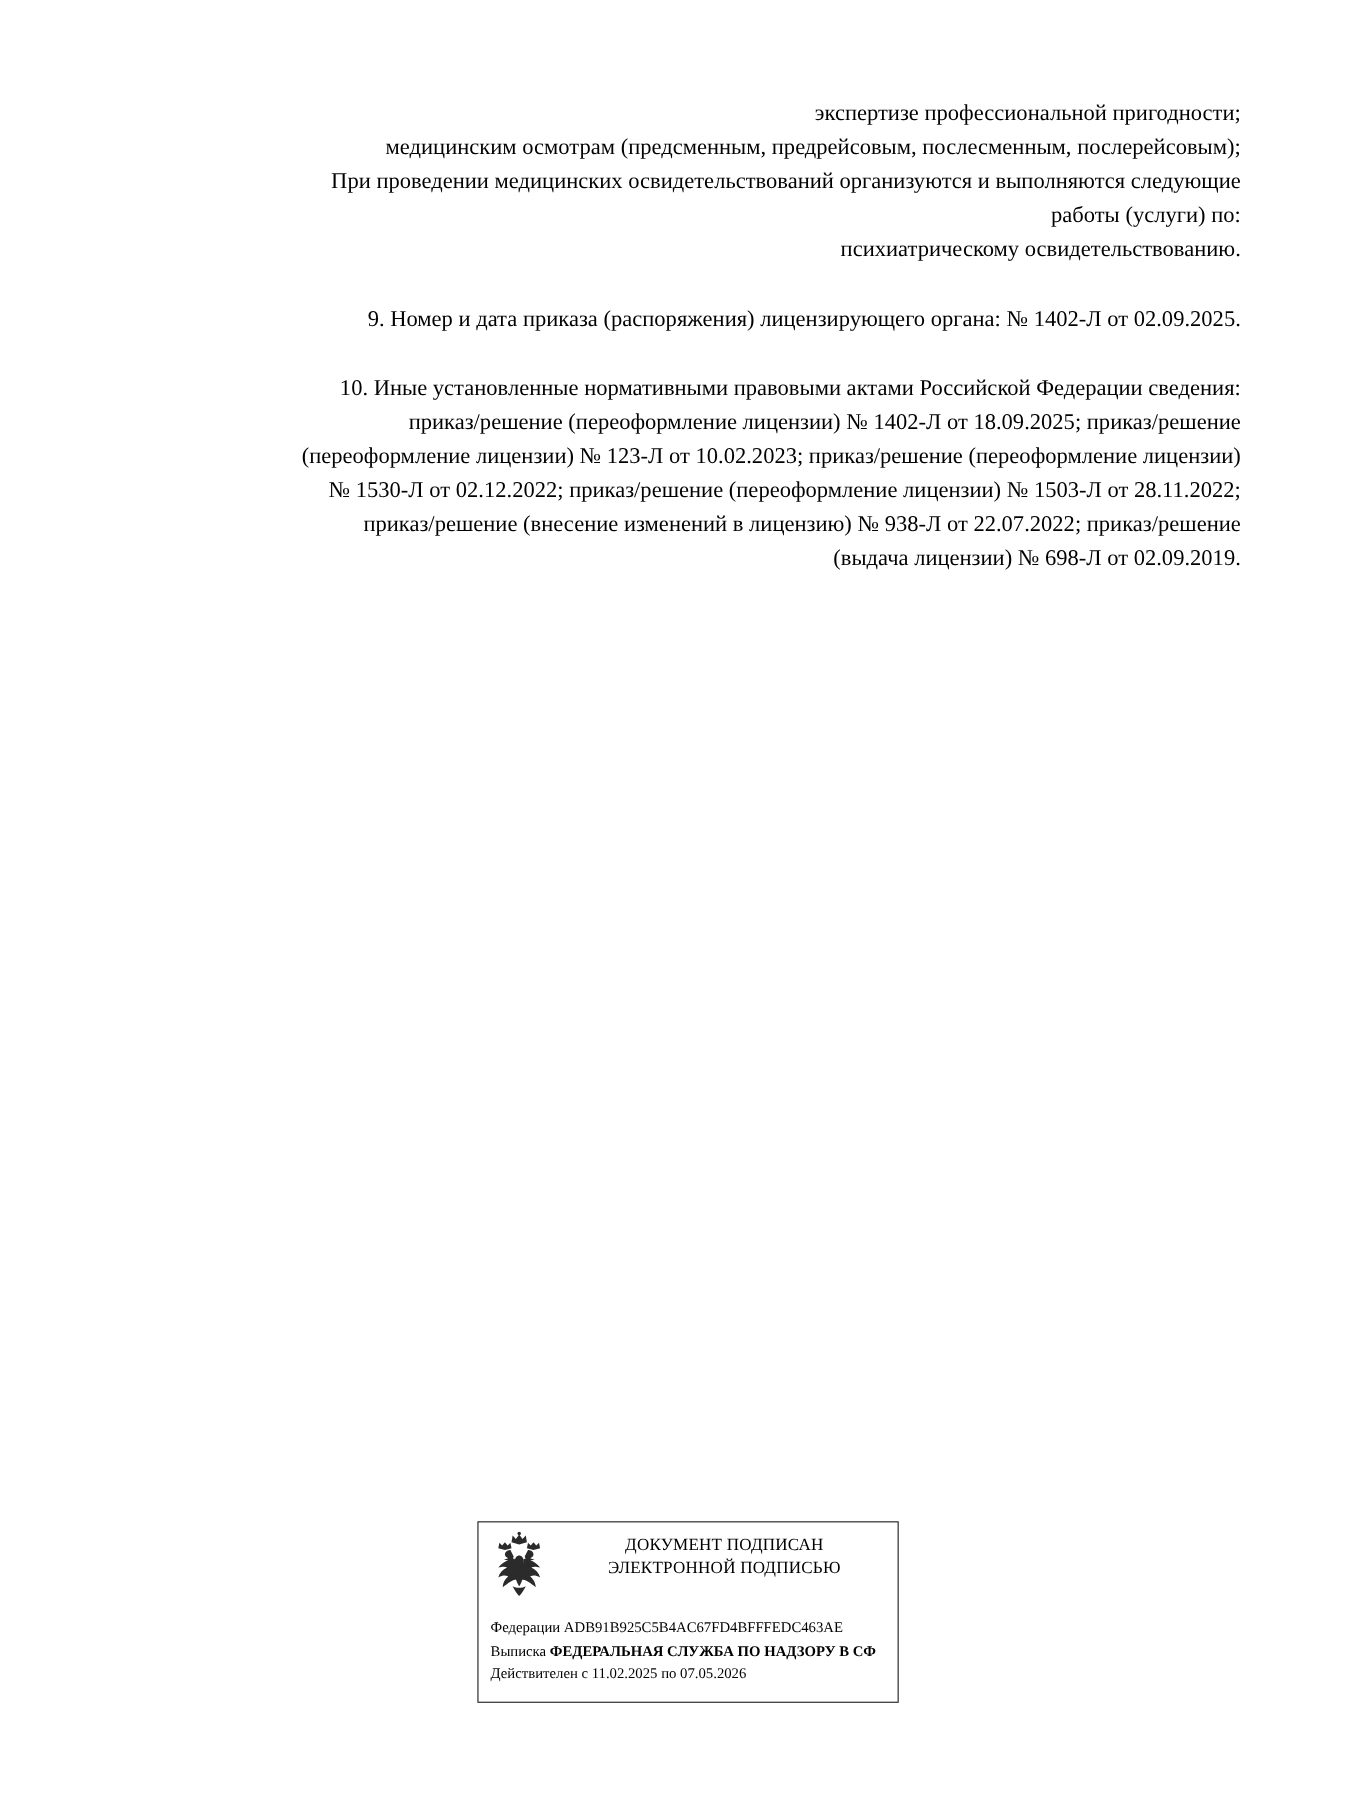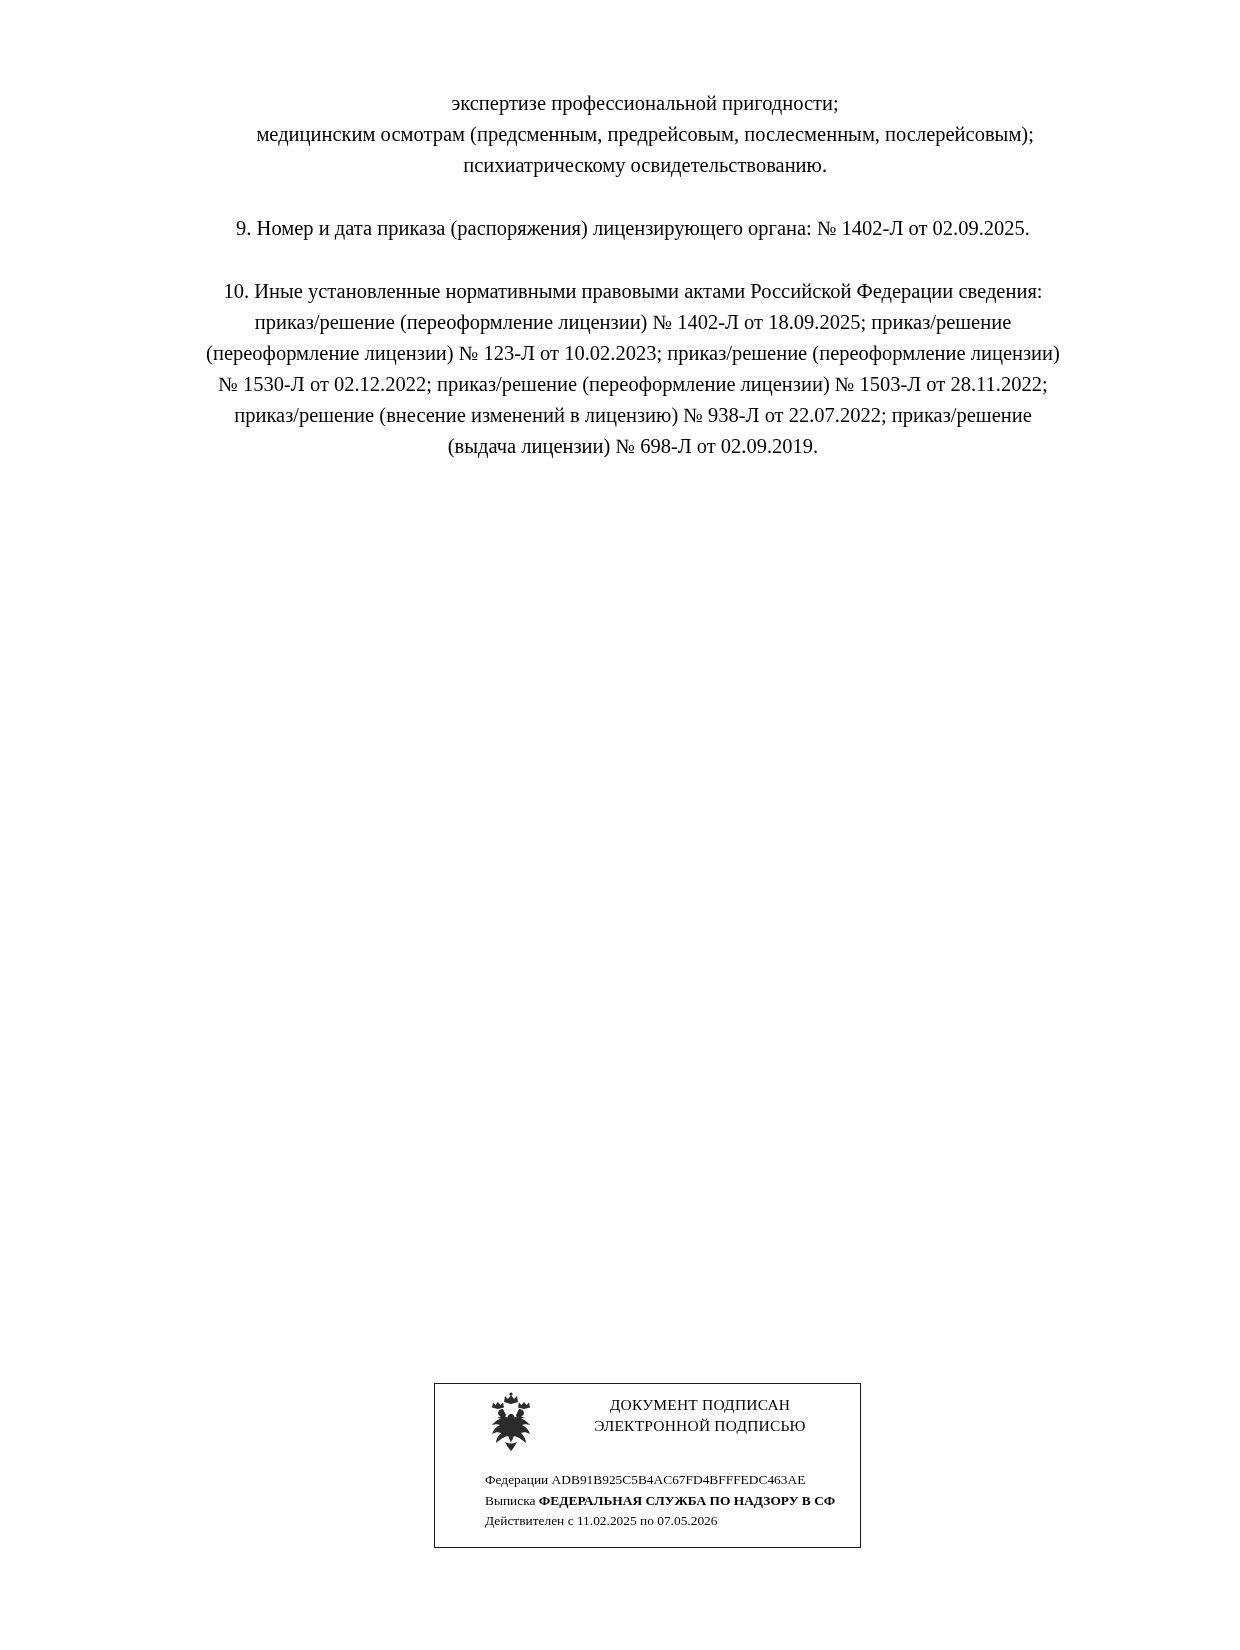--- a/index.html
+++ b/index.html
@@ -18,40 +18,39 @@
   }
   .content {
     position: absolute;
     left: 138px;
     top: 88px;
     width: 990px;
   }
   .para {
     font-size: 20.5px;
     line-height: 31px;
-    text-align: center;
+    text-align: right;
     margin: 0;
     white-space: pre-wrap;
   }
   .indent {
     text-indent: 14px;
   }
   .gap-med { height: 32px; }
 
   
   .stamp {
     position: absolute;
     left: 434px;
     top: 1383px;
-    width: 427px;
+    width: 383px;
     height: 165px;
     border: 1.5px solid #1a1a1a;
     box-sizing: border-box;
     background: #ffffff;
-    padding-left: 39px;
   }
   .stamp-top {
     display: flex;
     flex-direction: row;
     align-items: flex-start;
     height: 86px;
   }
   .stamp-emblem {
     width: 74px;
     min-width: 74px;
@@ -83,20 +82,22 @@
 
 <div class="page">
 
   <div class="content">
 
     <p class="para indent">  экспертизе профессиональной пригодности;</p>
 
 
     <p class="para indent">  медицинским осмотрам (предсменным, предрейсовым, послесменным, послерейсовым);</p>
 
+    <p class="para">При проведении медицинских освидетельствований организуются и выполняются следующие
+работы (услуги) по:</p>
 
     <p class="para indent">  психиатрическому освидетельствованию.</p>
 
     <div class="gap-med"></div>
 
     <p class="para">9. Номер и дата приказа (распоряжения) лицензирующего органа: № 1402-Л от 02.09.2025.</p>
 
     <div class="gap-med"></div>
 
     <p class="para">10. Иные установленные нормативными правовыми актами Российской Федерации сведения:

